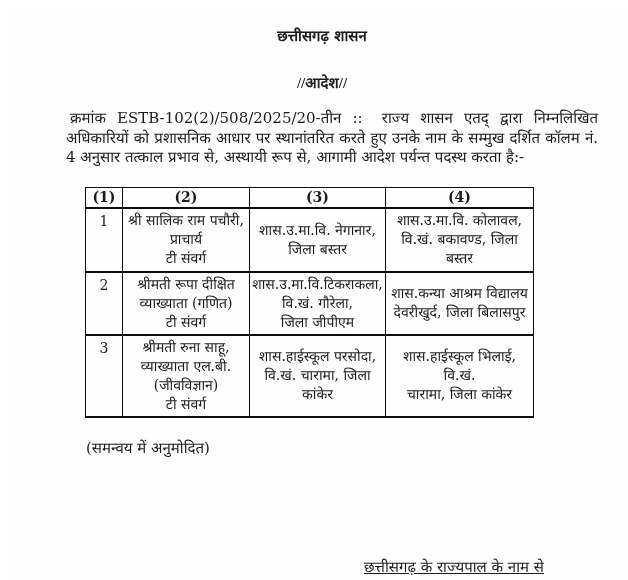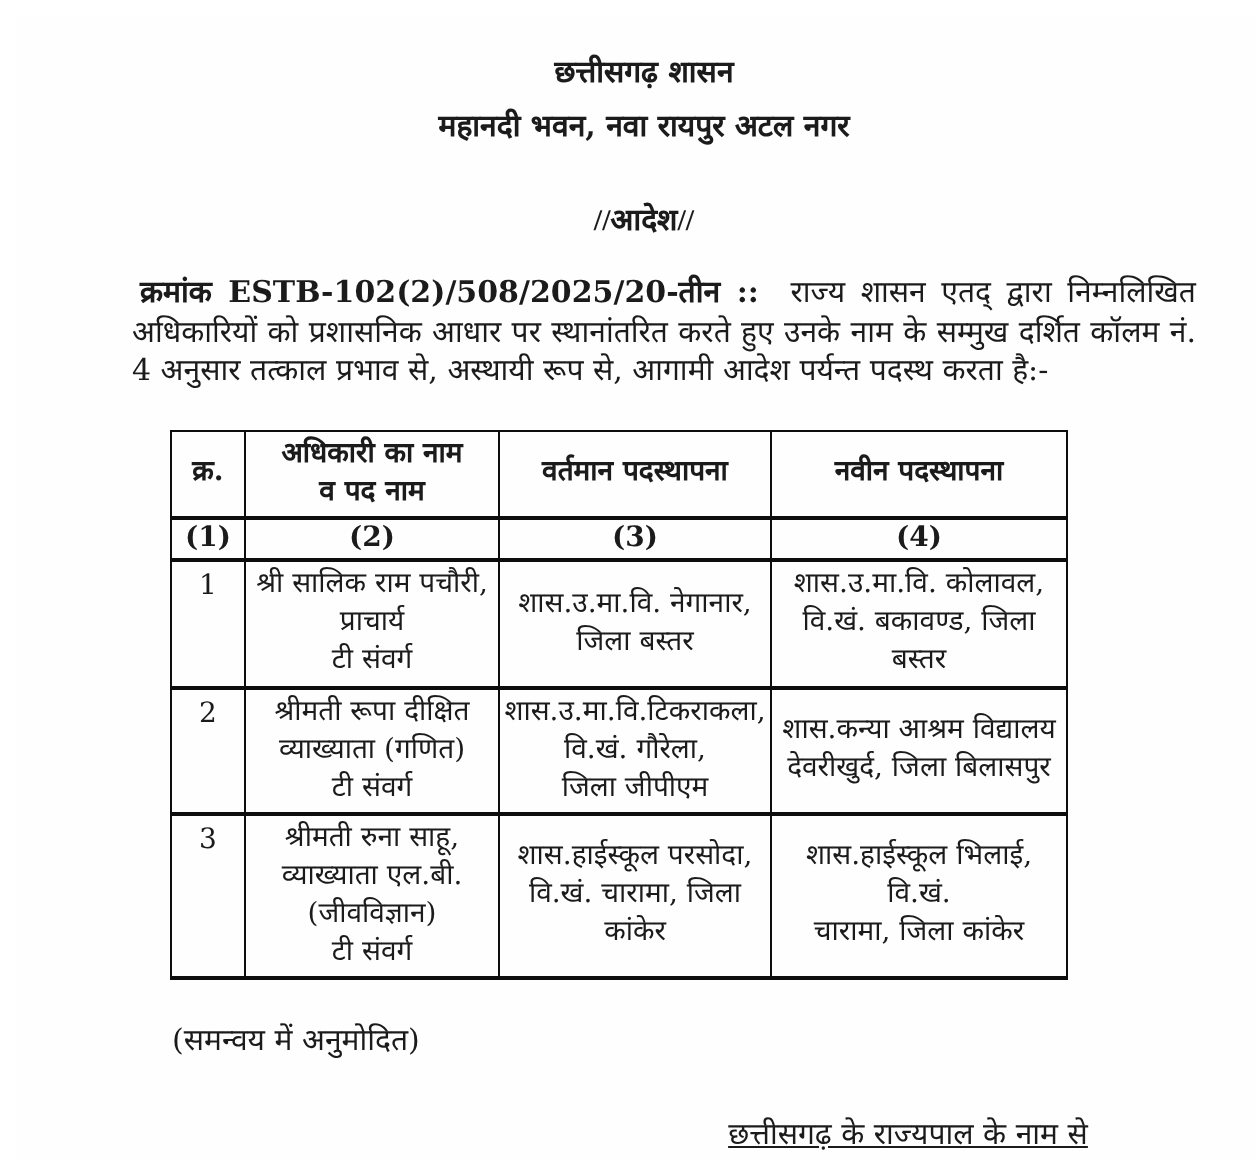--- a/index.html
+++ b/index.html
@@ -36,21 +36,21 @@
     padding-right: 84px;
     font-size: 15px;
     margin-top: 15px;
   }
   .ref-para {
     margin: 9px 30px 0 50px;
     font-size: 15px;
     line-height: 19.5px;
     text-align: justify;
   }
-  .ref-para .ref-no { font-weight: bold; }
+  .ref-para .ref-no { font-weight: normal; }
   table.transfer-table {
     border-collapse: collapse;
     margin: 15px 0 0 73px;
     table-layout: fixed;
     width: 448px;
     font-size: 14px;
     line-height: 19px;
   }
   .transfer-table th, .transfer-table td {
     border: 1.6px solid #0d0d0d;
@@ -83,46 +83,38 @@
     text-decoration: underline;
   }
 </style>
 </head>
 <body>
 
 <div class="doc">
 
   <div class="letterhead">
     <div>छत्तीसगढ़ शासन</div>
-    <div>महानदी भवन, नवा रायपुर अटल नगर</div>
   </div>
 
   <div class="order-title">//आदेश//</div>
 
 
   <div class="ref-para">
     <span class="ref-no">क्रमांक ESTB-102(2)/508/2025/20-तीन ::</span>
     <span>राज्य शासन एतद् द्वारा निम्नलिखित अधिकारियों को प्रशासनिक आधार पर स्थानांतरित करते हुए उनके नाम के सम्मुख दर्शित कॉलम नं. 4 अनुसार तत्काल प्रभाव से, अस्थायी रूप से, आगामी आदेश पर्यन्त पदस्थ करता है:-</span>
   </div>
 
   <table class="transfer-table">
     <colgroup>
       <col style="width:37px">
       <col style="width:127px">
       <col style="width:136px">
       <col style="width:148px">
     </colgroup>
     <thead>
-      <tr class="head-row">
-        <th>क्र.</th>
-        <th>अधिकारी का नाम
-व पद नाम</th>
-        <th>वर्तमान पदस्थापना</th>
-        <th>नवीन पदस्थापना</th>
-      </tr>
       <tr class="colnum-row">
         <td>(1)</td>
         <td>(2)</td>
         <td>(3)</td>
         <td>(4)</td>
       </tr>
     </thead>
     <tbody>
       <tr class="data-row-1">
         <td class="sno-cell">1</td>

